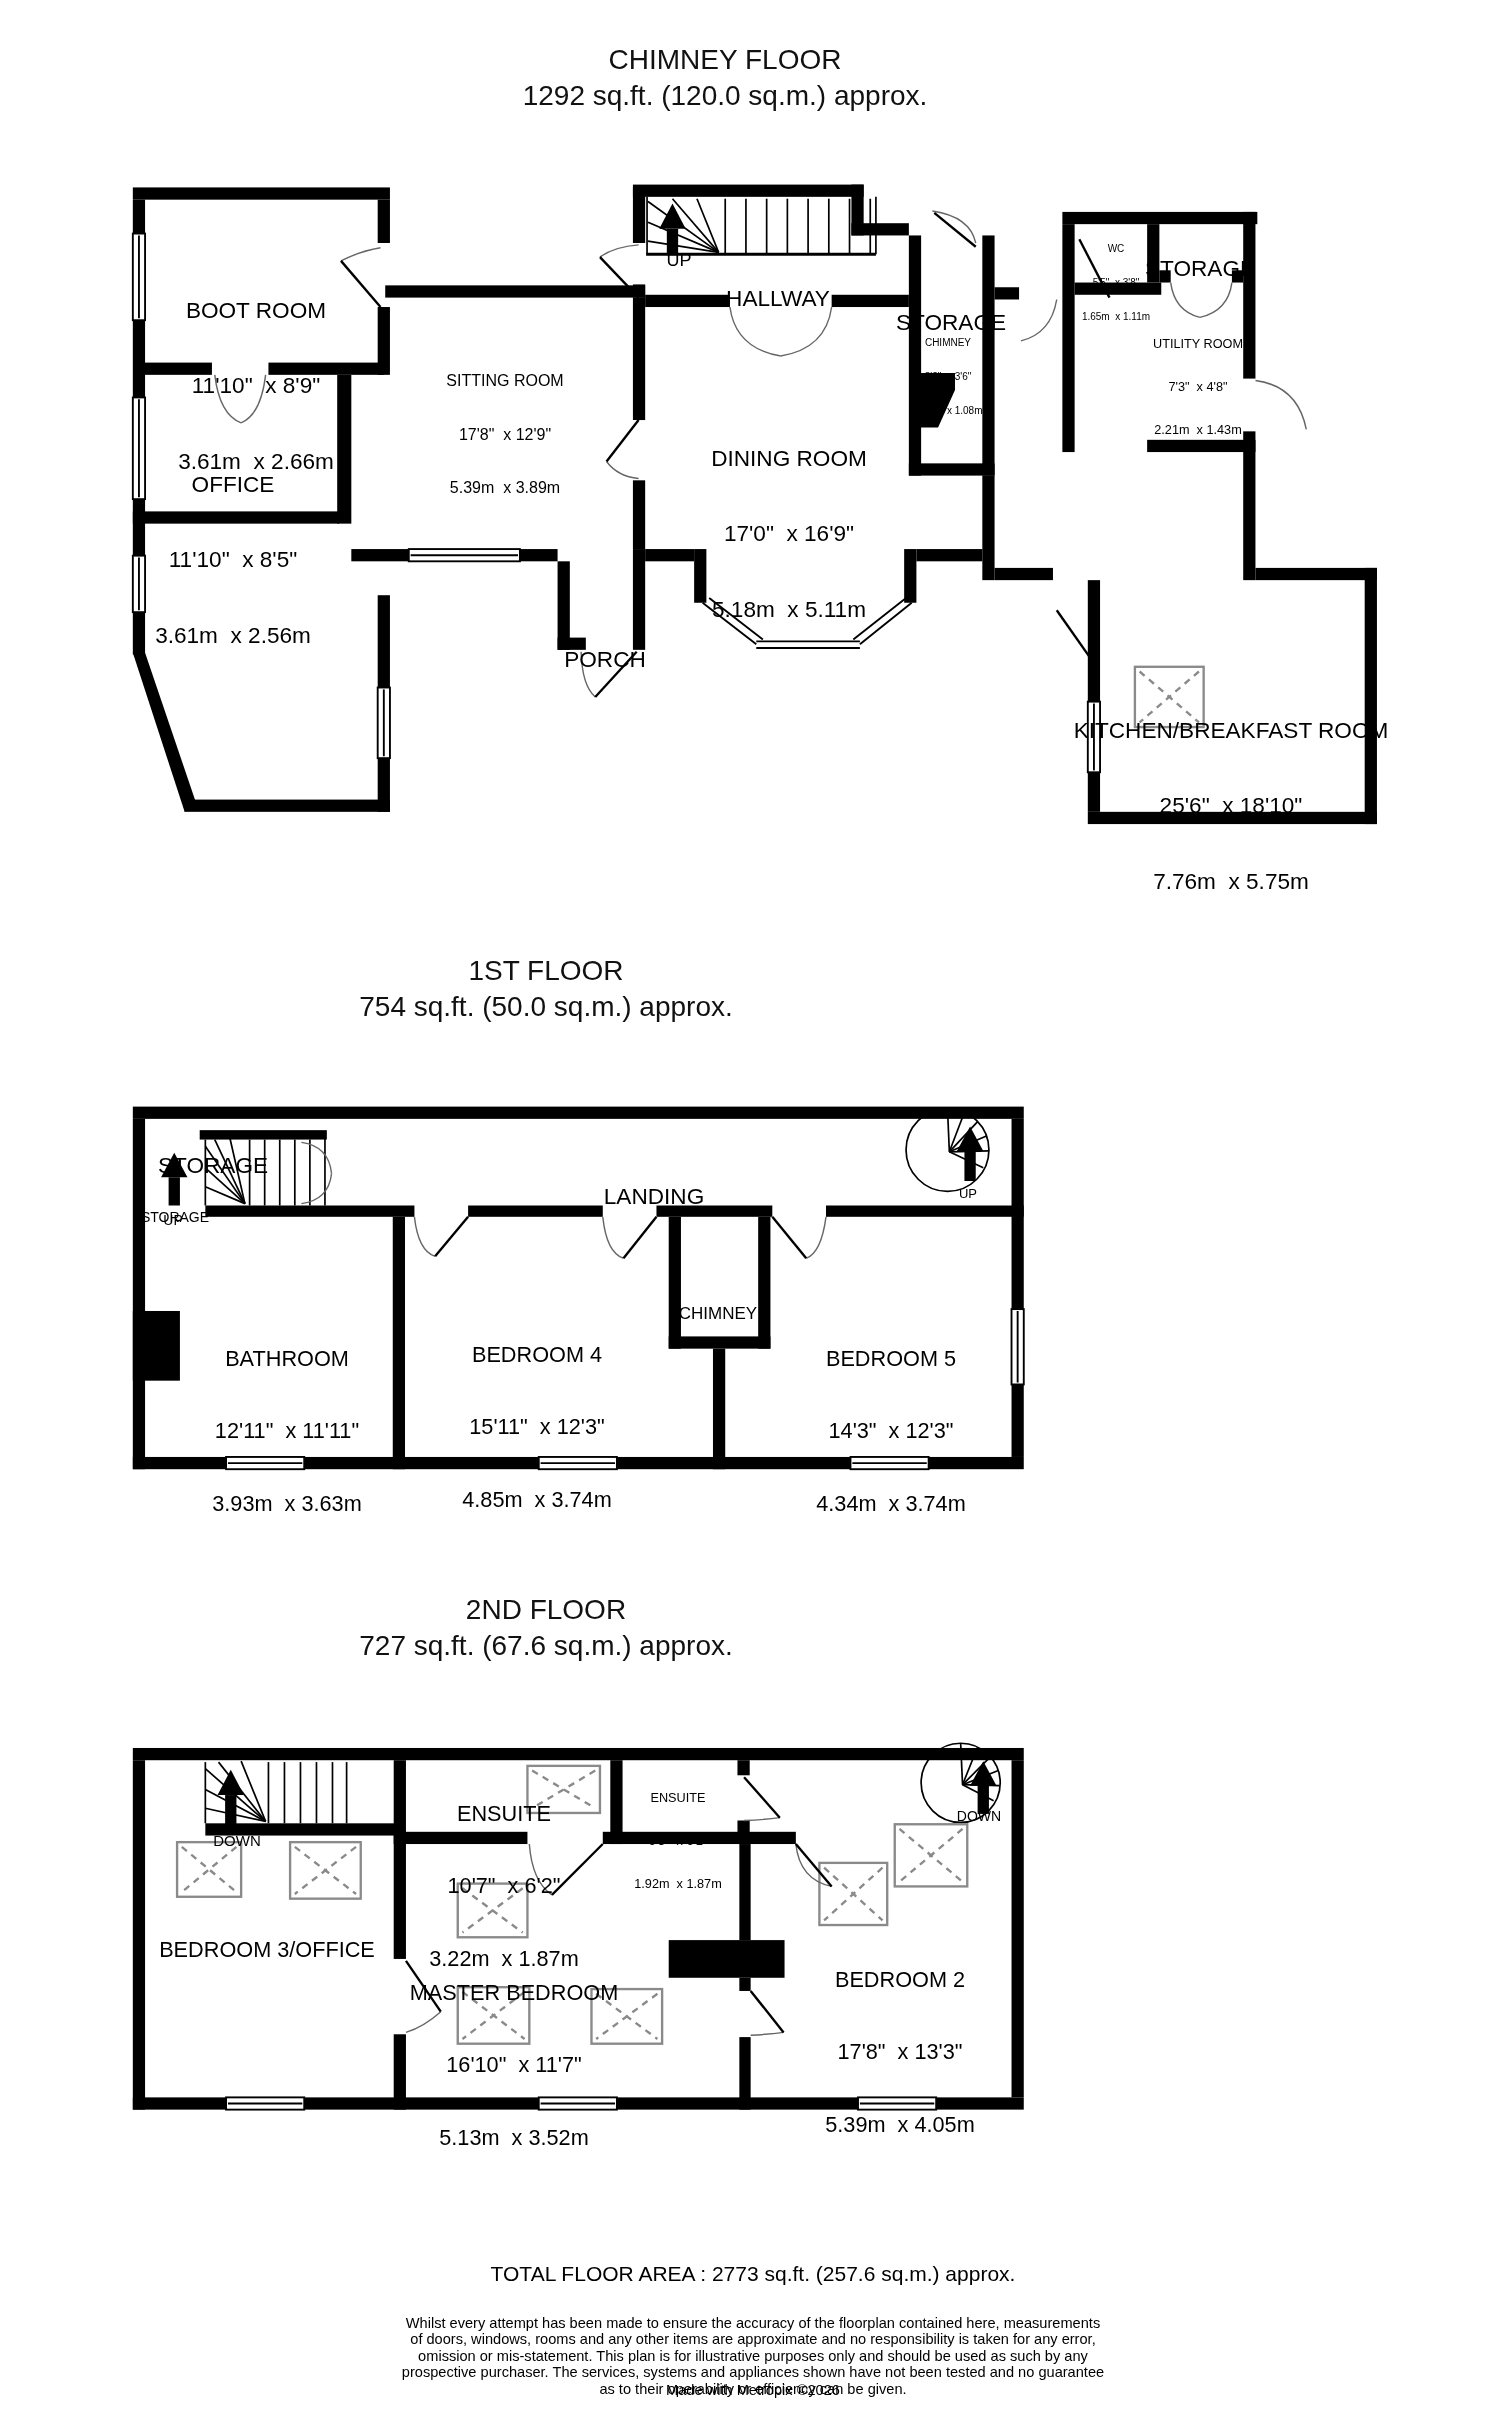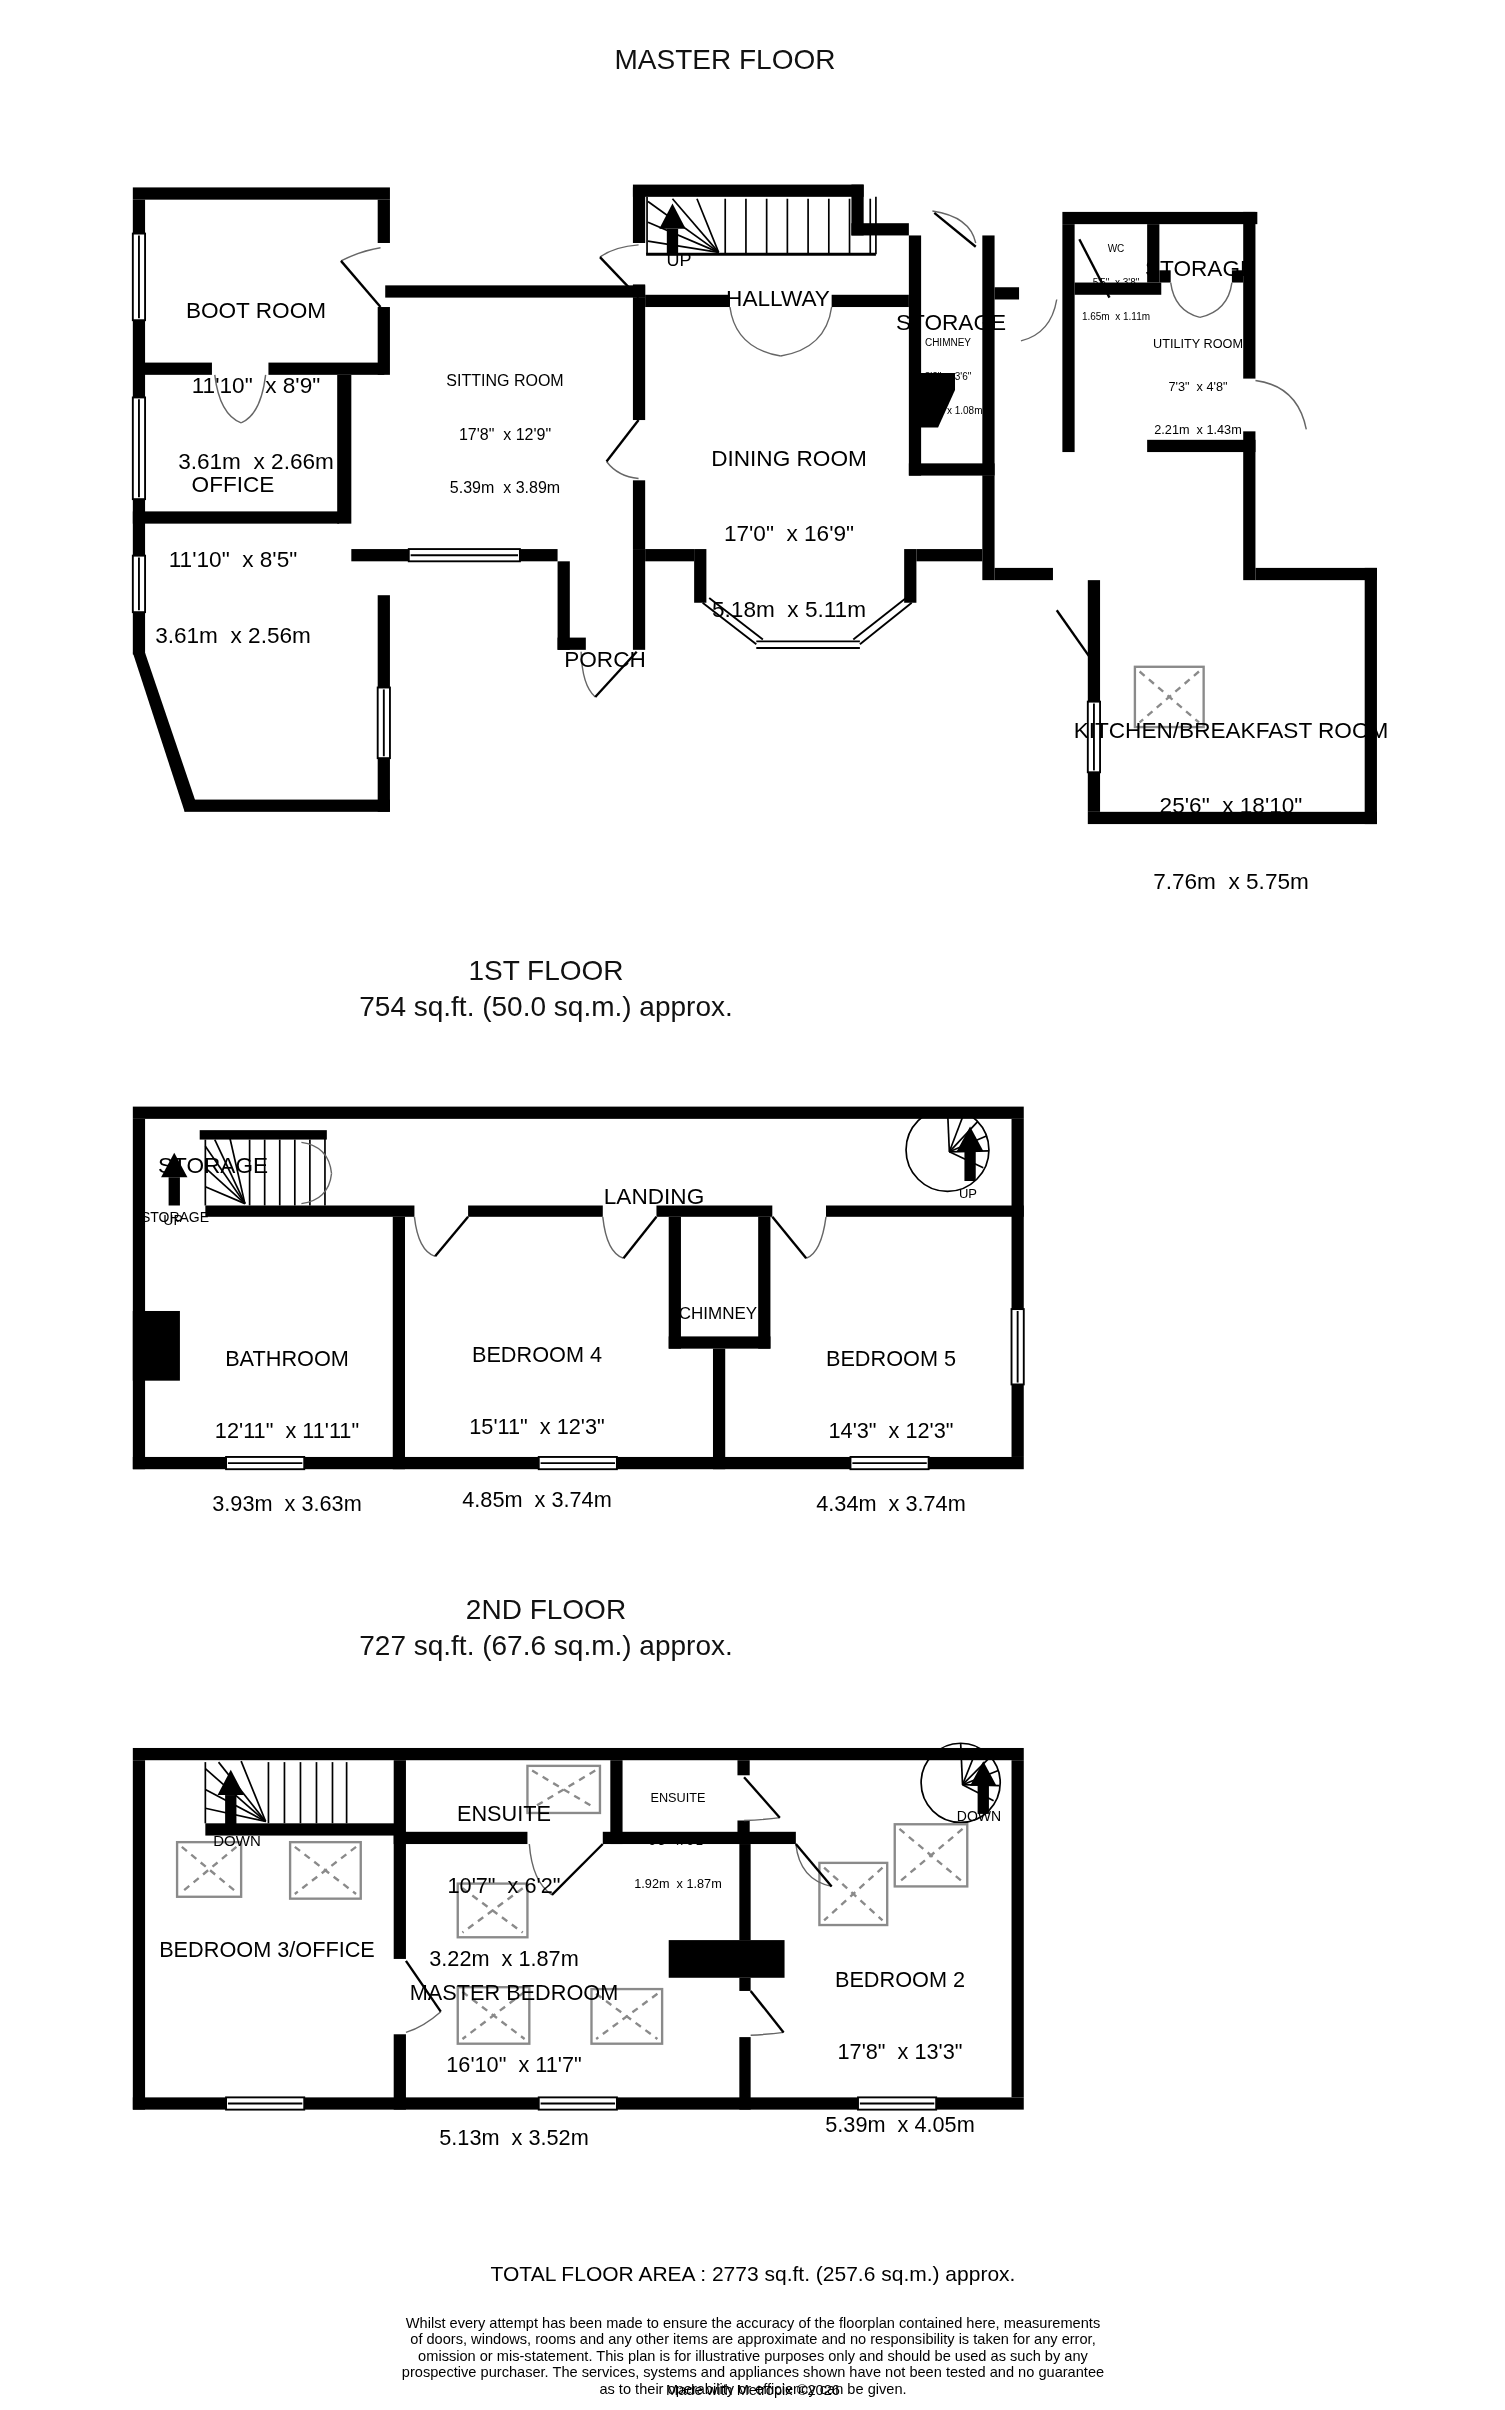--- a/index.html
+++ b/index.html
@@ -343,21 +343,22 @@
         <line x1="790" y1="1887" x2="828" y2="1930"></line>
         <line x1="431" y1="2082" x2="468" y2="2136"></line>
         <line x1="797" y1="2114" x2="832" y2="2158"></line>
         <line x1="845" y1="1958" x2="883" y2="2003"></line>
       </g>
     </g>
   </g>
 </svg>
 
 <div class="title" style="left:725px;top:42px;">
-  <div>MASTER FLOOR</div>
+  <div>CHIMNEY FLOOR</div>
+  <div>1292 sq.ft. (120.0 sq.m.) approx.</div>
 </div>
 <div class="title" style="left:546px;top:953px;">
   <div>1ST FLOOR</div>
   <div>754 sq.ft. (50.0 sq.m.) approx.</div>
 </div>
 <div class="title" style="left:546px;top:1592px;">
   <div>2ND FLOOR</div>
   <div>727 sq.ft. (67.6 sq.m.) approx.</div>
 </div>
 

